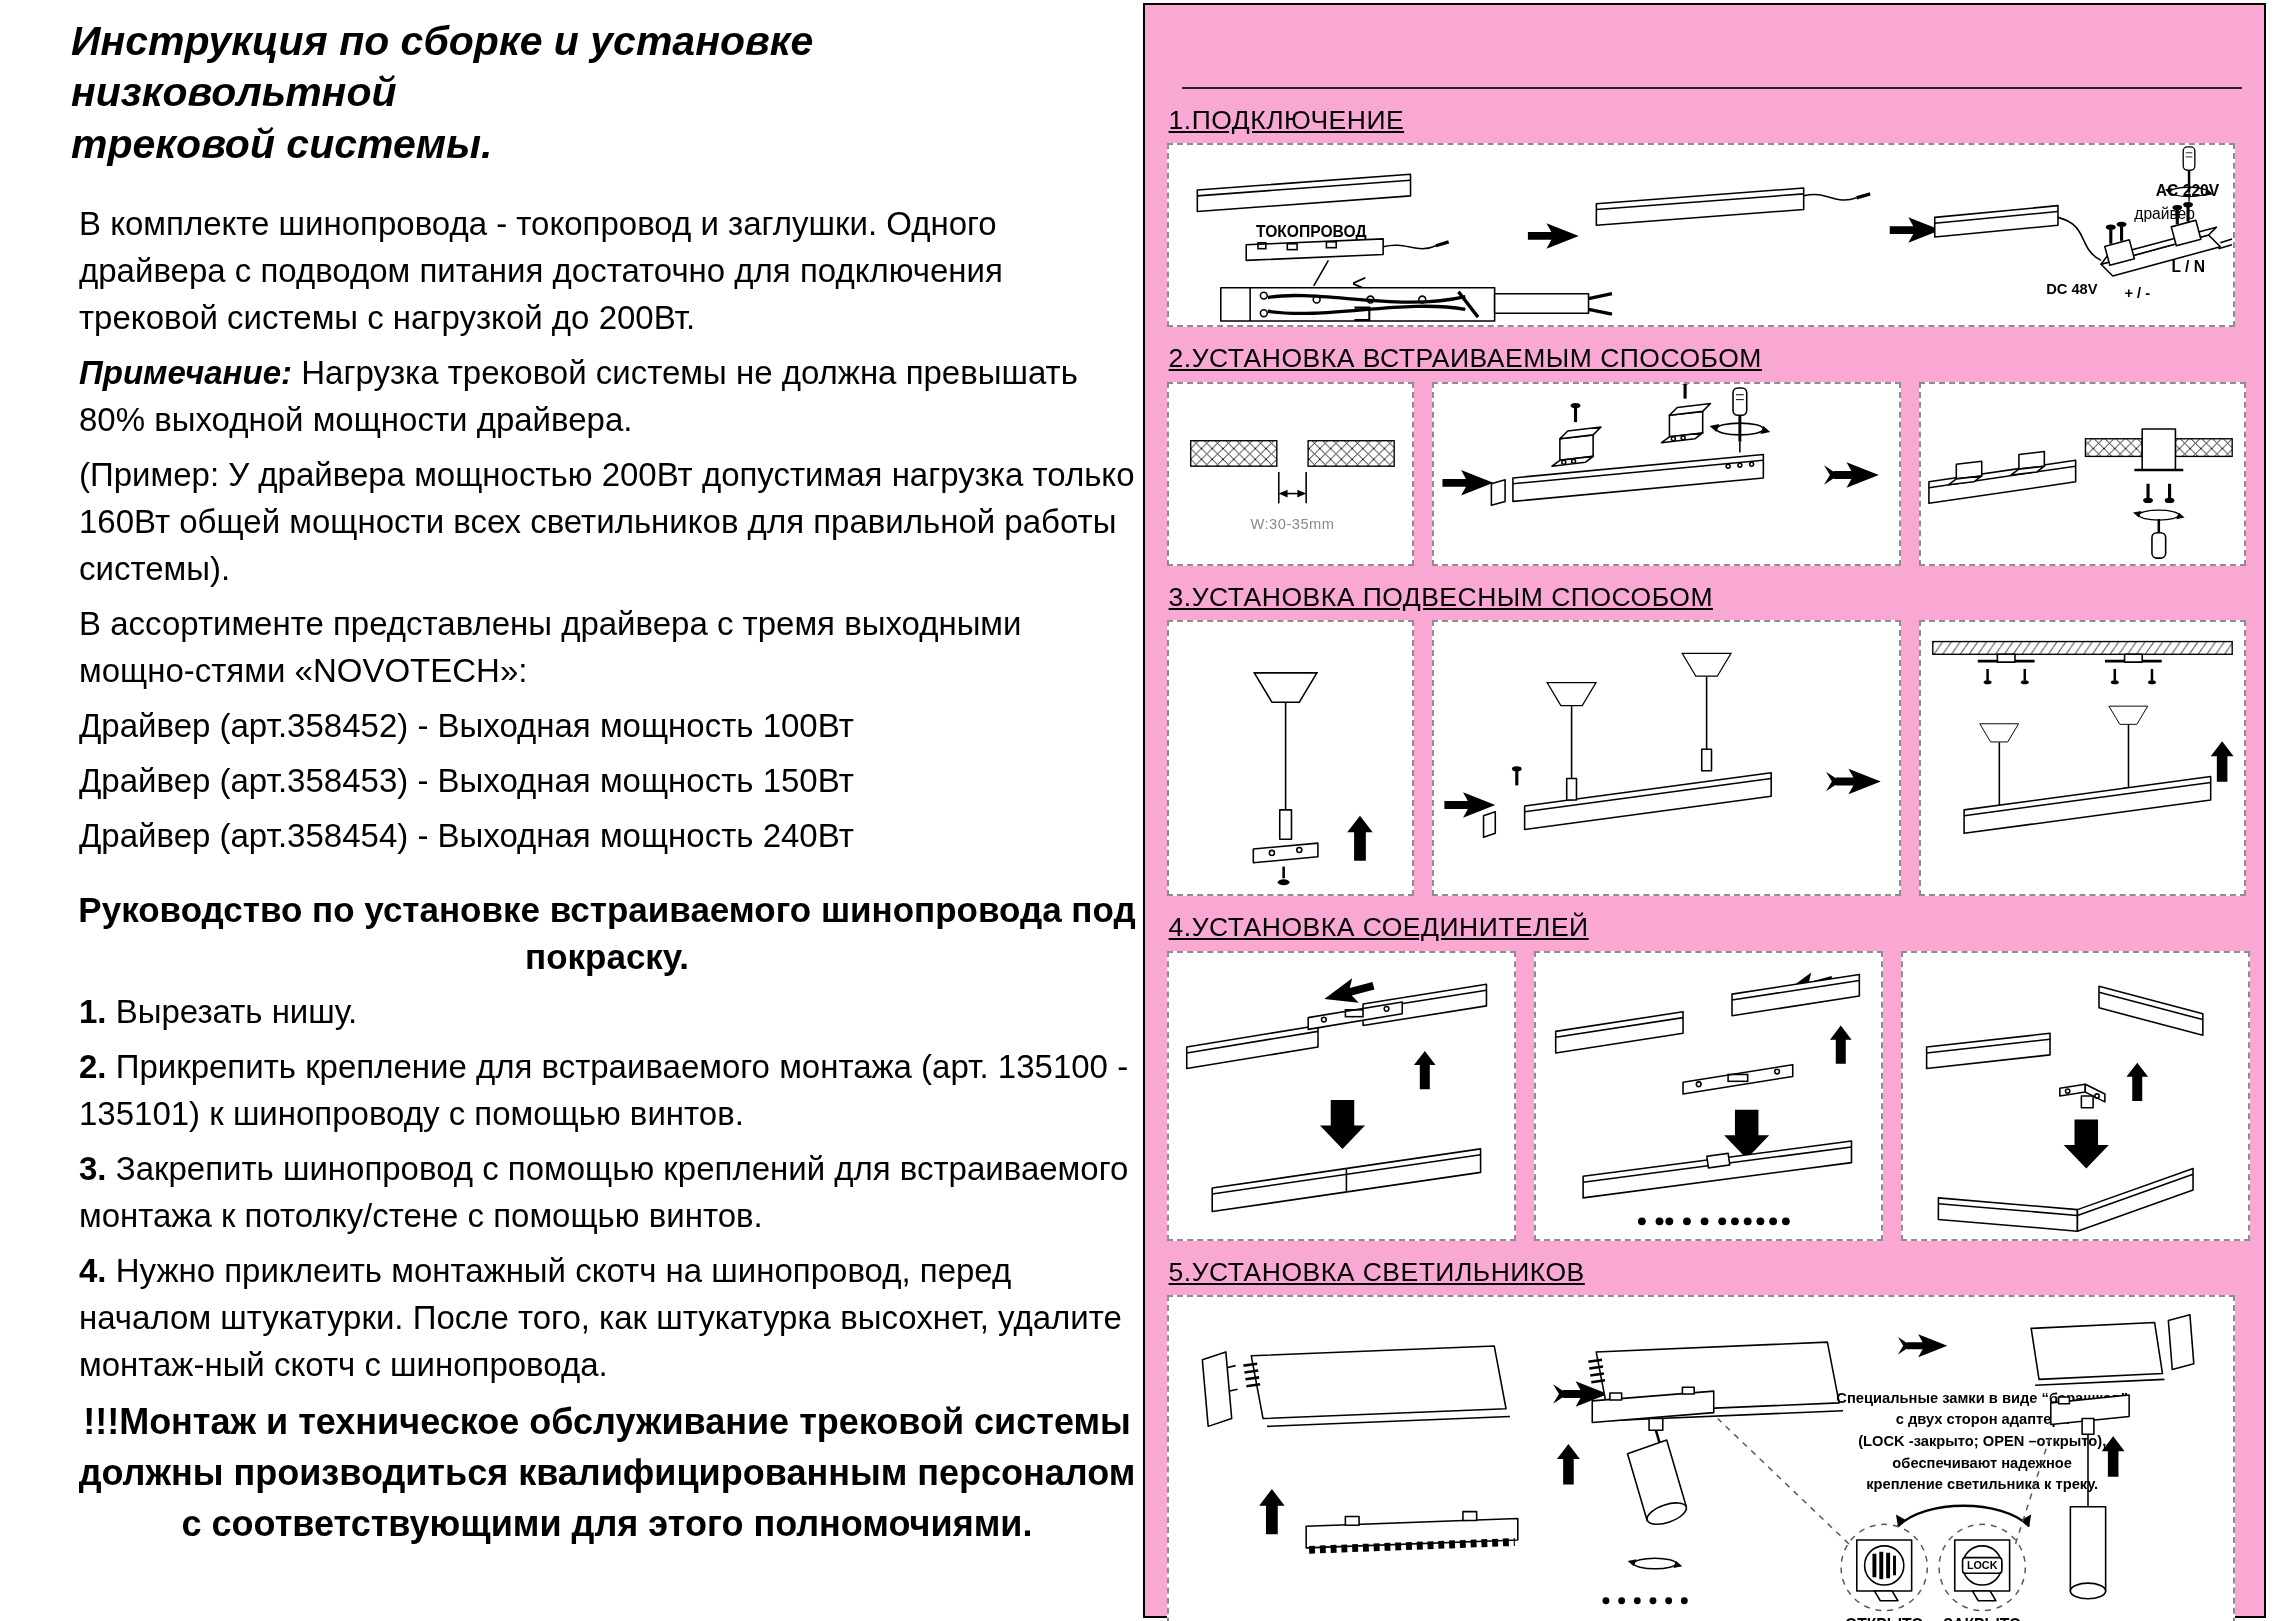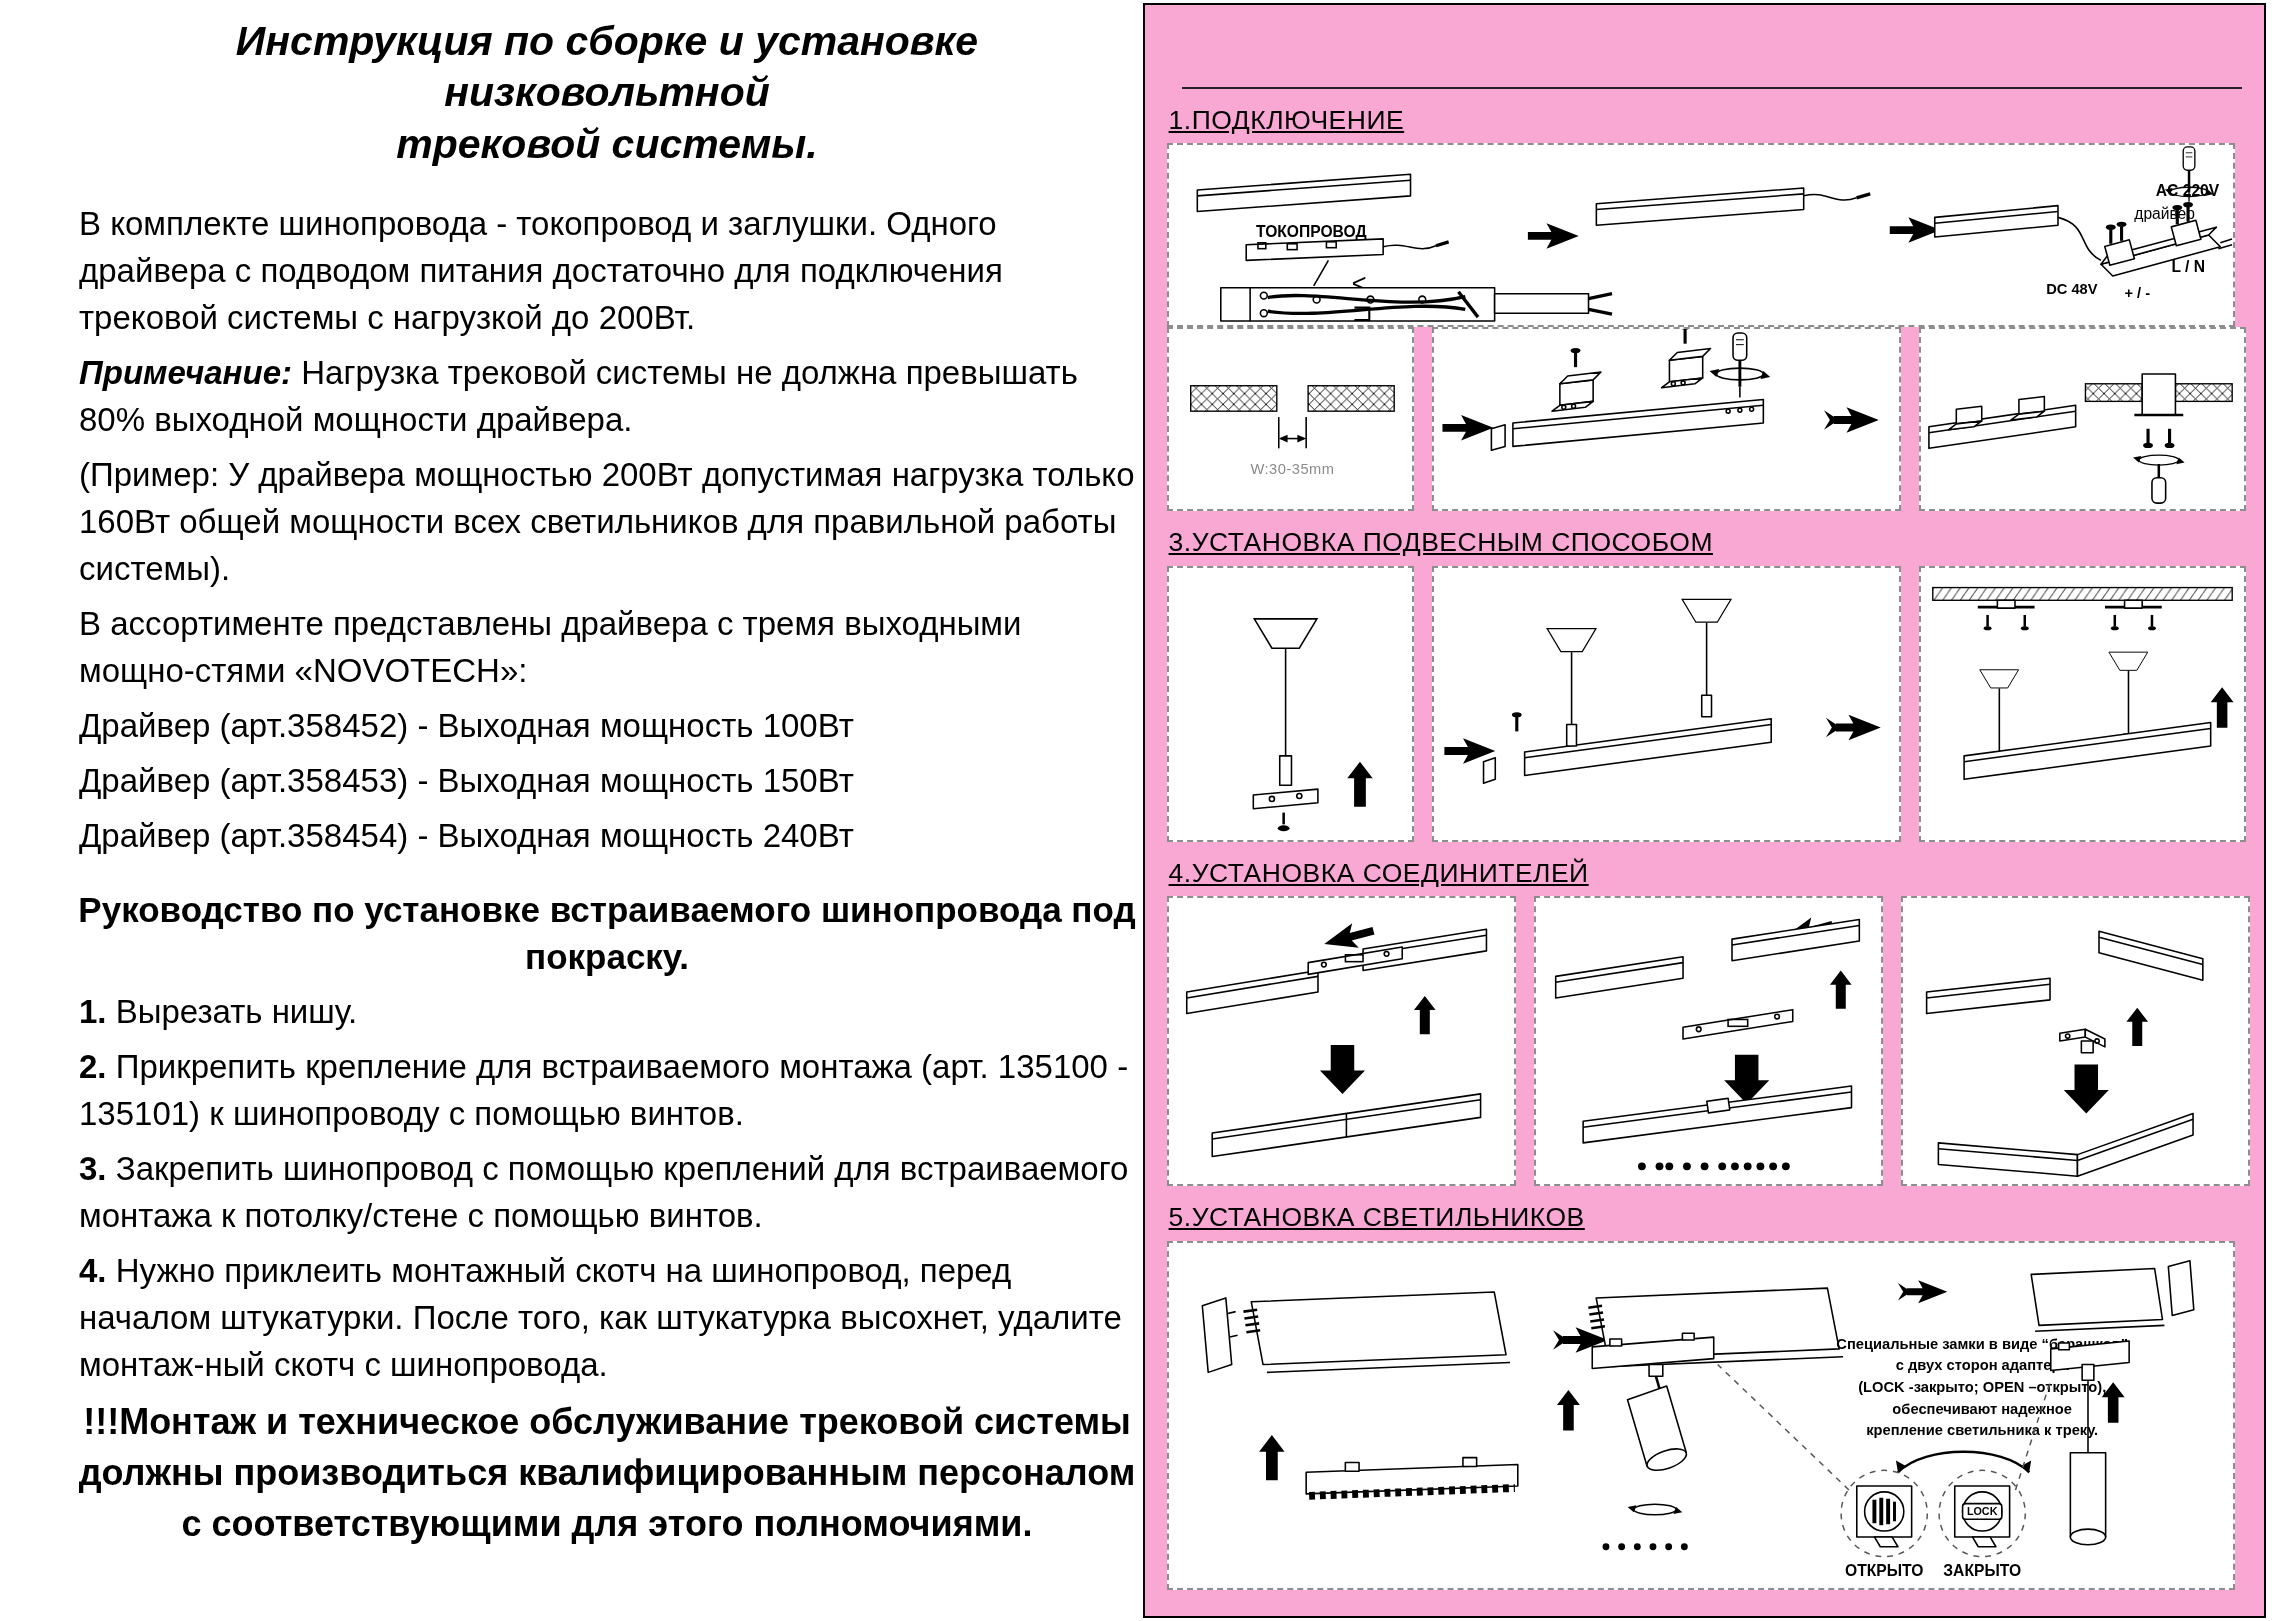--- a/index.html
+++ b/index.html
@@ -2,21 +2,21 @@
 <html><head>
 <meta charset="utf-8">
 <style>
   html,body { margin:0; padding:0; background:#fff; }
   body { width:2293px; height:1621px; position:relative; color:#000;
          font-family:"Liberation Sans", sans-serif; overflow:hidden; }
 
   
   .left-col { position:absolute; left:71px; top:15.7px; width:1072px; }
   .doc-title { font-size:41px; font-weight:bold; font-style:italic;
-               text-align:center; line-height:1.26; margin-bottom:29px; }
+               text-align:left; line-height:1.26; margin-bottom:29px; }
   .flow p { margin:8px; font-size:33px; line-height:47px; }
   .guide-head { font-size:35px; font-weight:bold; text-align:center;
                 line-height:47px; margin-top:27.4px; }
   .warn { font-size:36px; font-weight:bold; text-align:center;
           line-height:51px; margin-top:7px; }
   .b { font-weight:bold; } .bi { font-weight:bold; font-style:italic; }
 
   
   .panel { position:absolute; left:1143px; top:2.9px; width:1123px; height:1615px;
            border:2.9px solid #000; box-sizing:border-box; padding:0 21.6px; background:#f9a8d4;text-decoration:underline; }
@@ -175,20 +175,21 @@
           <line class="n" x1="1072" y1="106" x2="1086" y2="102"></line>
       </g>
       <text class="lbn" x="986" y="76">драйвер</text>
       <text class="lb16" x="1008" y="52">AC  220V</text>
       <text class="lb16" x="1024" y="130">L / N</text>
       <text class="lb15" x="976" y="156">+ / -</text>
       <text class="lb15" x="896" y="152">DC 48V</text>
     </svg>
   </div>
 
+  <div class="sec-title">2.УСТАНОВКА ВСТРАИВАЕМЫМ СПОСОБОМ</div>
   <div class="dash-row">
     <div class="dbox" style="width:247px;height:184px">
       <svg width="243" height="180" viewBox="0 0 248 184">
         <rect x="22" y="58" width="88" height="26" fill="url(#hx)" stroke="#000" stroke-width="1.4"></rect>
         <rect x="142" y="58" width="88" height="26" fill="url(#hx)" stroke="#000" stroke-width="1.4"></rect>
         <line class="n" x1="112" y1="90" x2="112" y2="122" stroke-width="1"></line>
         <line class="n" x1="140" y1="90" x2="140" y2="122" stroke-width="1"></line>
         <line class="n" x1="114" y1="112" x2="138" y2="112" stroke-width="1"></line>
         <path class="blk" d="M112,112 l9,-4 0,8 z"></path>
           <path class="blk" d="M140,112 l-9,-4 0,8 z"></path>

